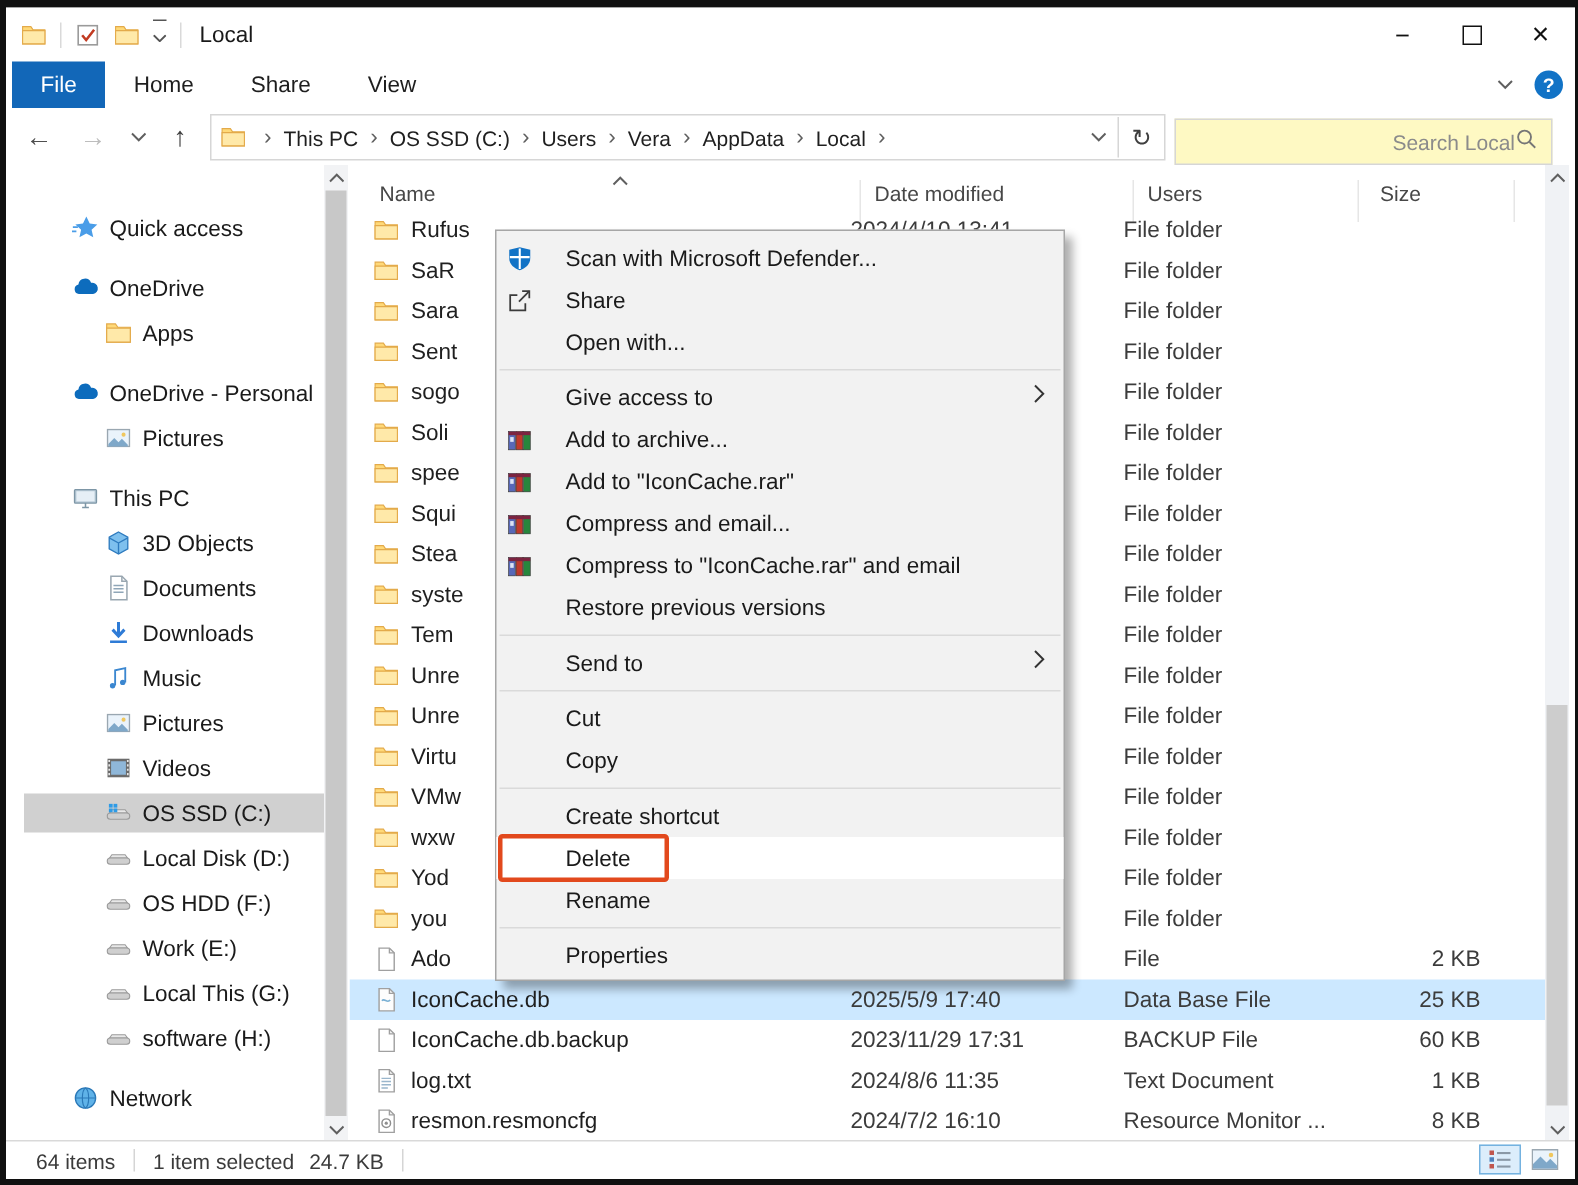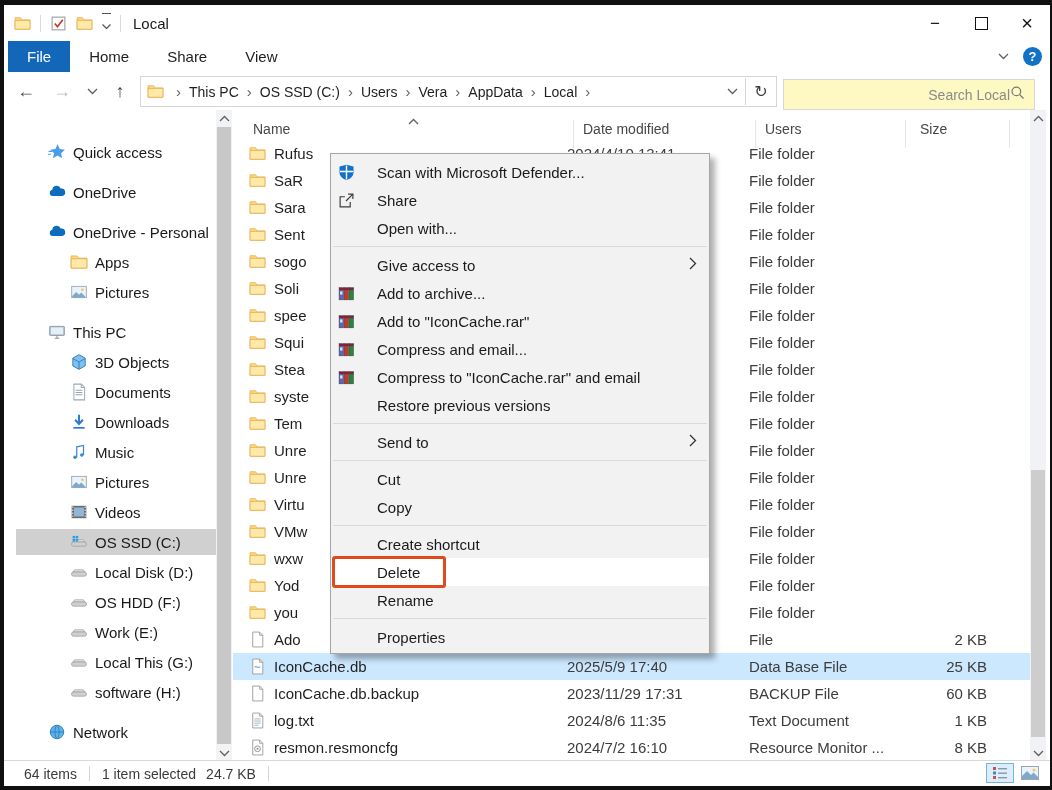--- a/index.html
+++ b/index.html
@@ -234,36 +234,36 @@
     <span class="lab">Quick access</span>
   </div>
           <div class="sb-item lvl0 gap">
     <span class="ic">
               <svg viewBox="0 0 16 16">
                 <path d="M4.1 11.6a2.9 2.9 0 01-.3-5.7A3.9 3.9 0 0111.3 4.9a3.3 3.3 0 011.2 6.7z" fill="#0d6cbd"></path>
               </svg>
             </span>
     <span class="lab">OneDrive</span>
   </div>
-          <div class="sb-item lvl0 gap">
-    <span class="ic">
-              <svg viewBox="0 0 16 16">
-                <path d="M4.1 11.6a2.9 2.9 0 01-.3-5.7A3.9 3.9 0 0111.3 4.9a3.3 3.3 0 011.2 6.7z" fill="#0d6cbd"></path>
-              </svg>
-            </span>
-    <span class="lab">OneDrive - Personal</span>
-  </div>
           <div class="sb-item lvl1">
     <span class="ic">
               <svg viewBox="0 0 16 16">
                 <path d="M1 2.6h5.2l1.4 2H15v8.8H1z" fill="#ffd978" stroke="#e3aa4a" stroke-width=".7"></path>
                 <path d="M1 5.1h14v8.3H1z" fill="#ffe9a9" stroke="#e3aa4a" stroke-width=".7"></path>
               </svg>
             </span>
     <span class="lab">Apps</span>
+  </div>
+          <div class="sb-item lvl0 gap">
+    <span class="ic">
+              <svg viewBox="0 0 16 16">
+                <path d="M4.1 11.6a2.9 2.9 0 01-.3-5.7A3.9 3.9 0 0111.3 4.9a3.3 3.3 0 011.2 6.7z" fill="#0d6cbd"></path>
+              </svg>
+            </span>
+    <span class="lab">OneDrive - Personal</span>
   </div>
           <div class="sb-item lvl1">
     <span class="ic">
               <svg viewBox="0 0 16 16">
                 <rect x="1.5" y="3" width="13" height="10" fill="#eaf3fb" stroke="#9aa7b1" stroke-width=".8"></rect>
                 <path d="M2 11.5l3.5-3.5 2.5 2.5 2-2 3.5 3.5v1H2z" fill="#7fa8c9"></path>
                 <circle cx="11" cy="6" r="1.2" fill="#f0c75e"></circle>
               </svg>
             </span>
     <span class="lab">Pictures</span>

